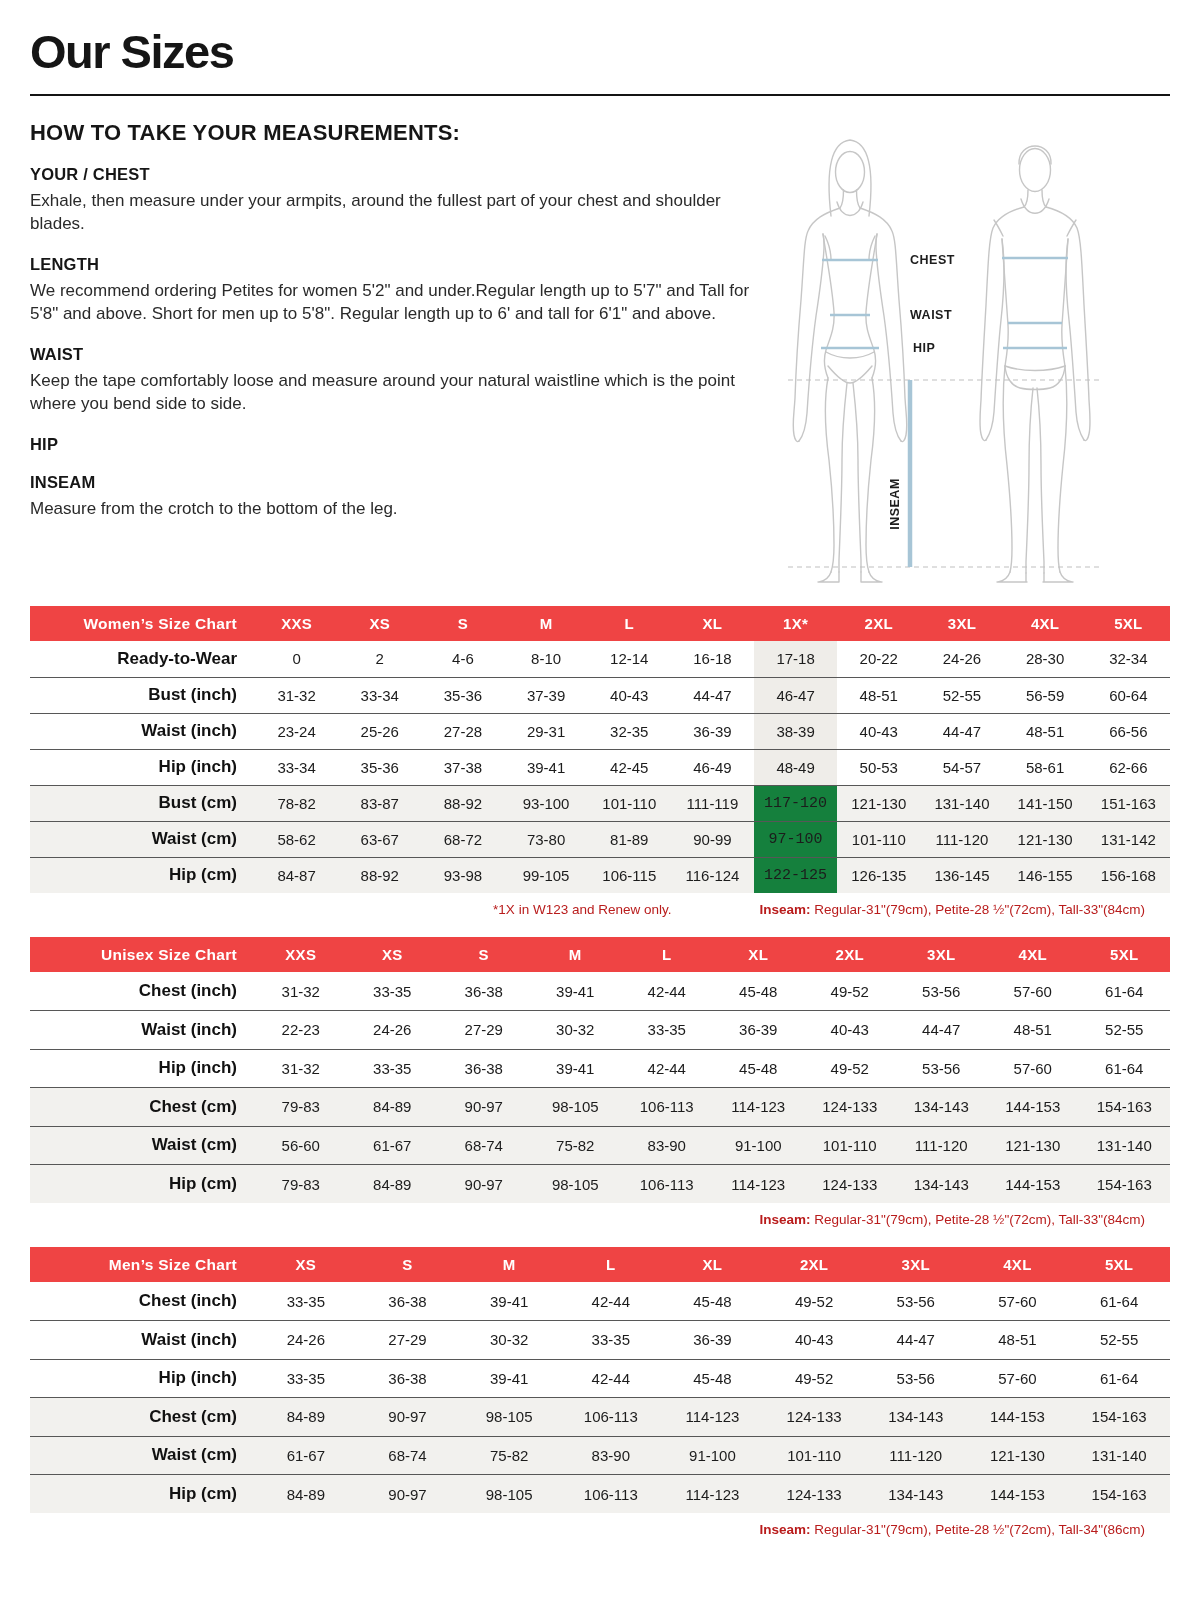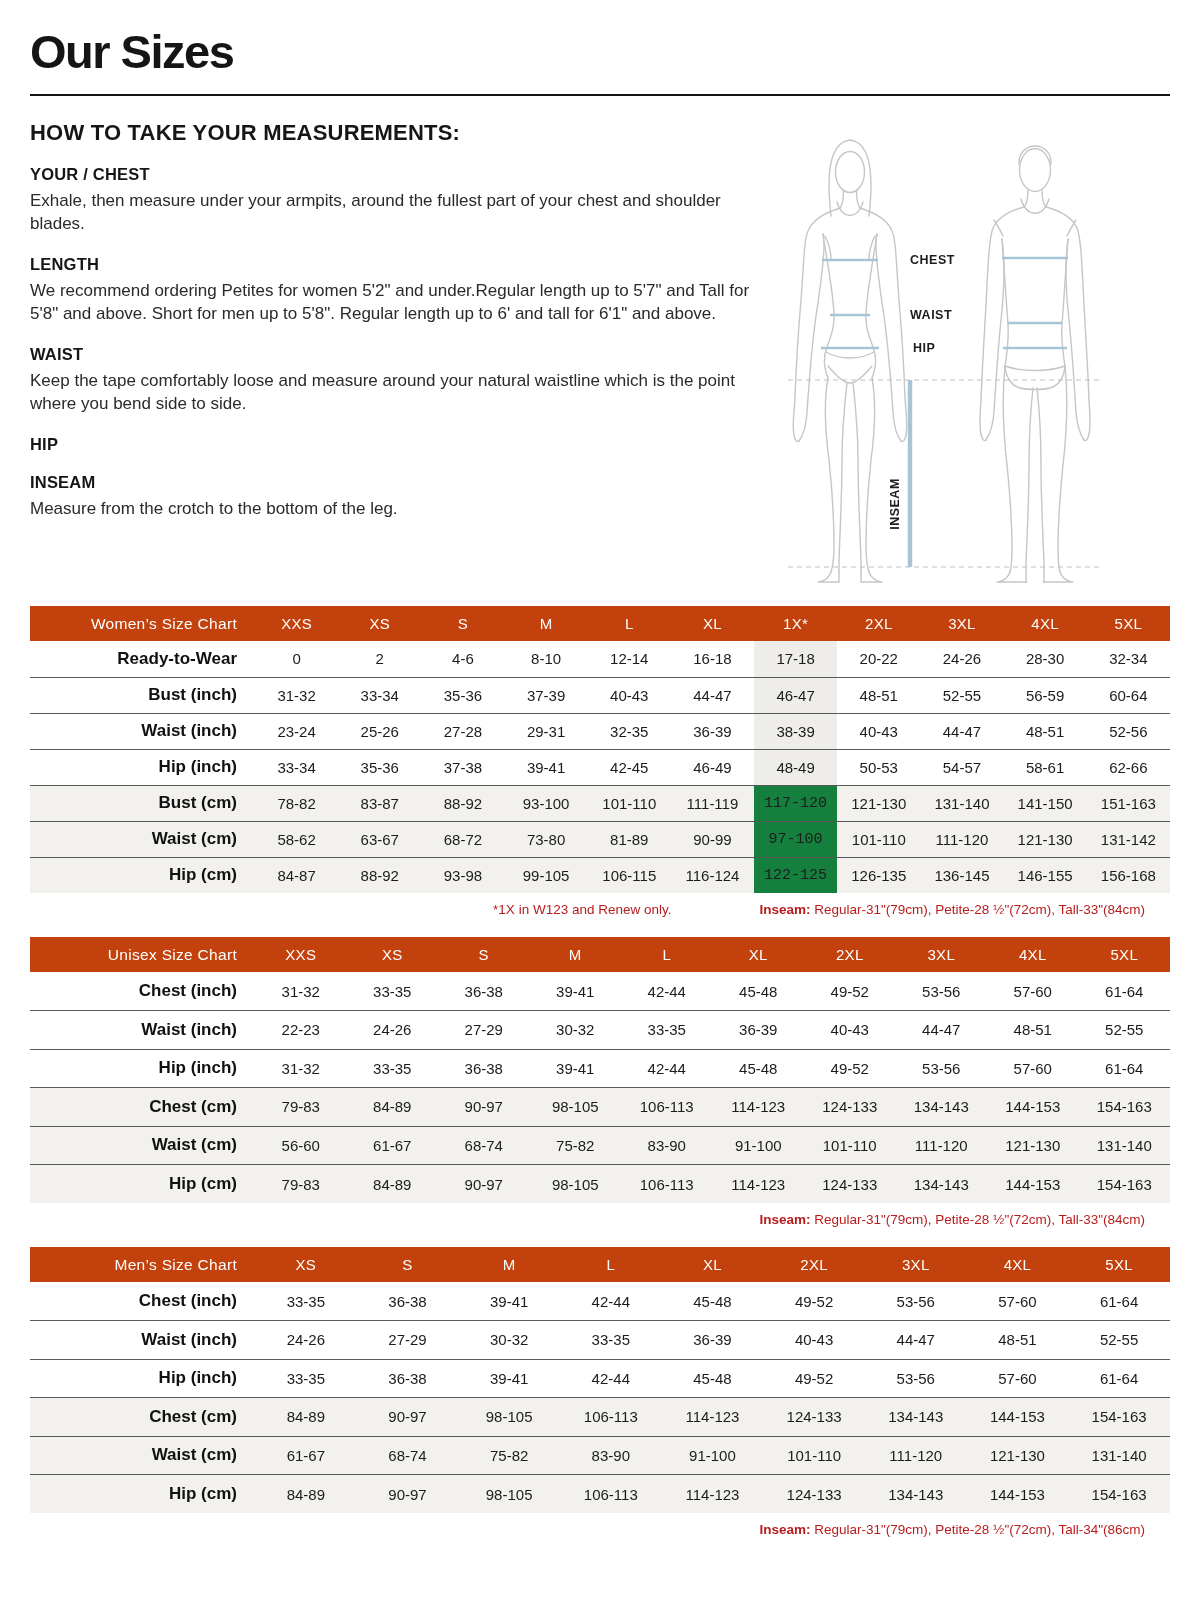--- a/index.html
+++ b/index.html
@@ -16,21 +16,21 @@
   .guide h2{font-size:22px;font-weight:bold;margin:0 0 2px 0;color:#161616;letter-spacing:.2px;}
   .sec h3{font-size:16.5px;font-weight:bold;margin:19px 0 5px 0;color:#161616;letter-spacing:.2px;}
   .sec p{font-size:17px;line-height:1.38;margin:0;color:#2a2a2a;}
   .figure{flex:1;display:flex;justify-content:flex-end;align-items:flex-start;}
   svg text{font-family:"Liberation Sans",sans-serif;font-weight:bold;fill:#1d1d1d;}
 
   
   .tbl{margin-top:16px;}
   .tbl-unisex,.tbl-mens{margin-top:20px;}
   table{width:100%;border-collapse:collapse;table-layout:fixed;}
-  thead th{background:#c2410c;color:#ffffff;font-size:15px;font-weight:normal;height:33px;text-align:center;letter-spacing:.3px;}
+  thead th{background:#ef4444;color:#ffffff;font-size:15px;font-weight:bold;height:33px;text-align:center;letter-spacing:.3px;}
   thead th.corner{text-align:right;padding-right:18px;width:206px;font-size:15.5px;}
   tbody tr{height:36px;}
   .tbl-unisex tbody tr,.tbl-mens tbody tr{height:38.5px;}
   tbody tr + tr{border-top:1.6px solid #575757;}
   tbody th.rowlabel{text-align:right;padding-right:18px;font-size:17px;font-weight:bold;color:#111;}
   tbody td{text-align:center;font-size:15px;color:#1c1c1c;}
   tr.shade{background:#f2f1ee;}
   td.hl{background:#efede9;}
   tr.shade td.hl{background:#15803d;font-family:Liberation Mono, monospace;}
 
@@ -195,21 +195,21 @@
             <td>23-24</td>
             <td>25-26</td>
             <td>27-28</td>
             <td>29-31</td>
             <td>32-35</td>
             <td>36-39</td>
             <td class="hl">38-39</td>
             <td>40-43</td>
             <td>44-47</td>
             <td>48-51</td>
-            <td>52-56</td>
+            <td>66-56</td>
           </tr>
           <tr>
             <th class="rowlabel">Hip (inch)</th>
             <td>33-34</td>
             <td>35-36</td>
             <td>37-38</td>
             <td>39-41</td>
             <td>42-45</td>
             <td>46-49</td>
             <td class="hl">48-49</td>

